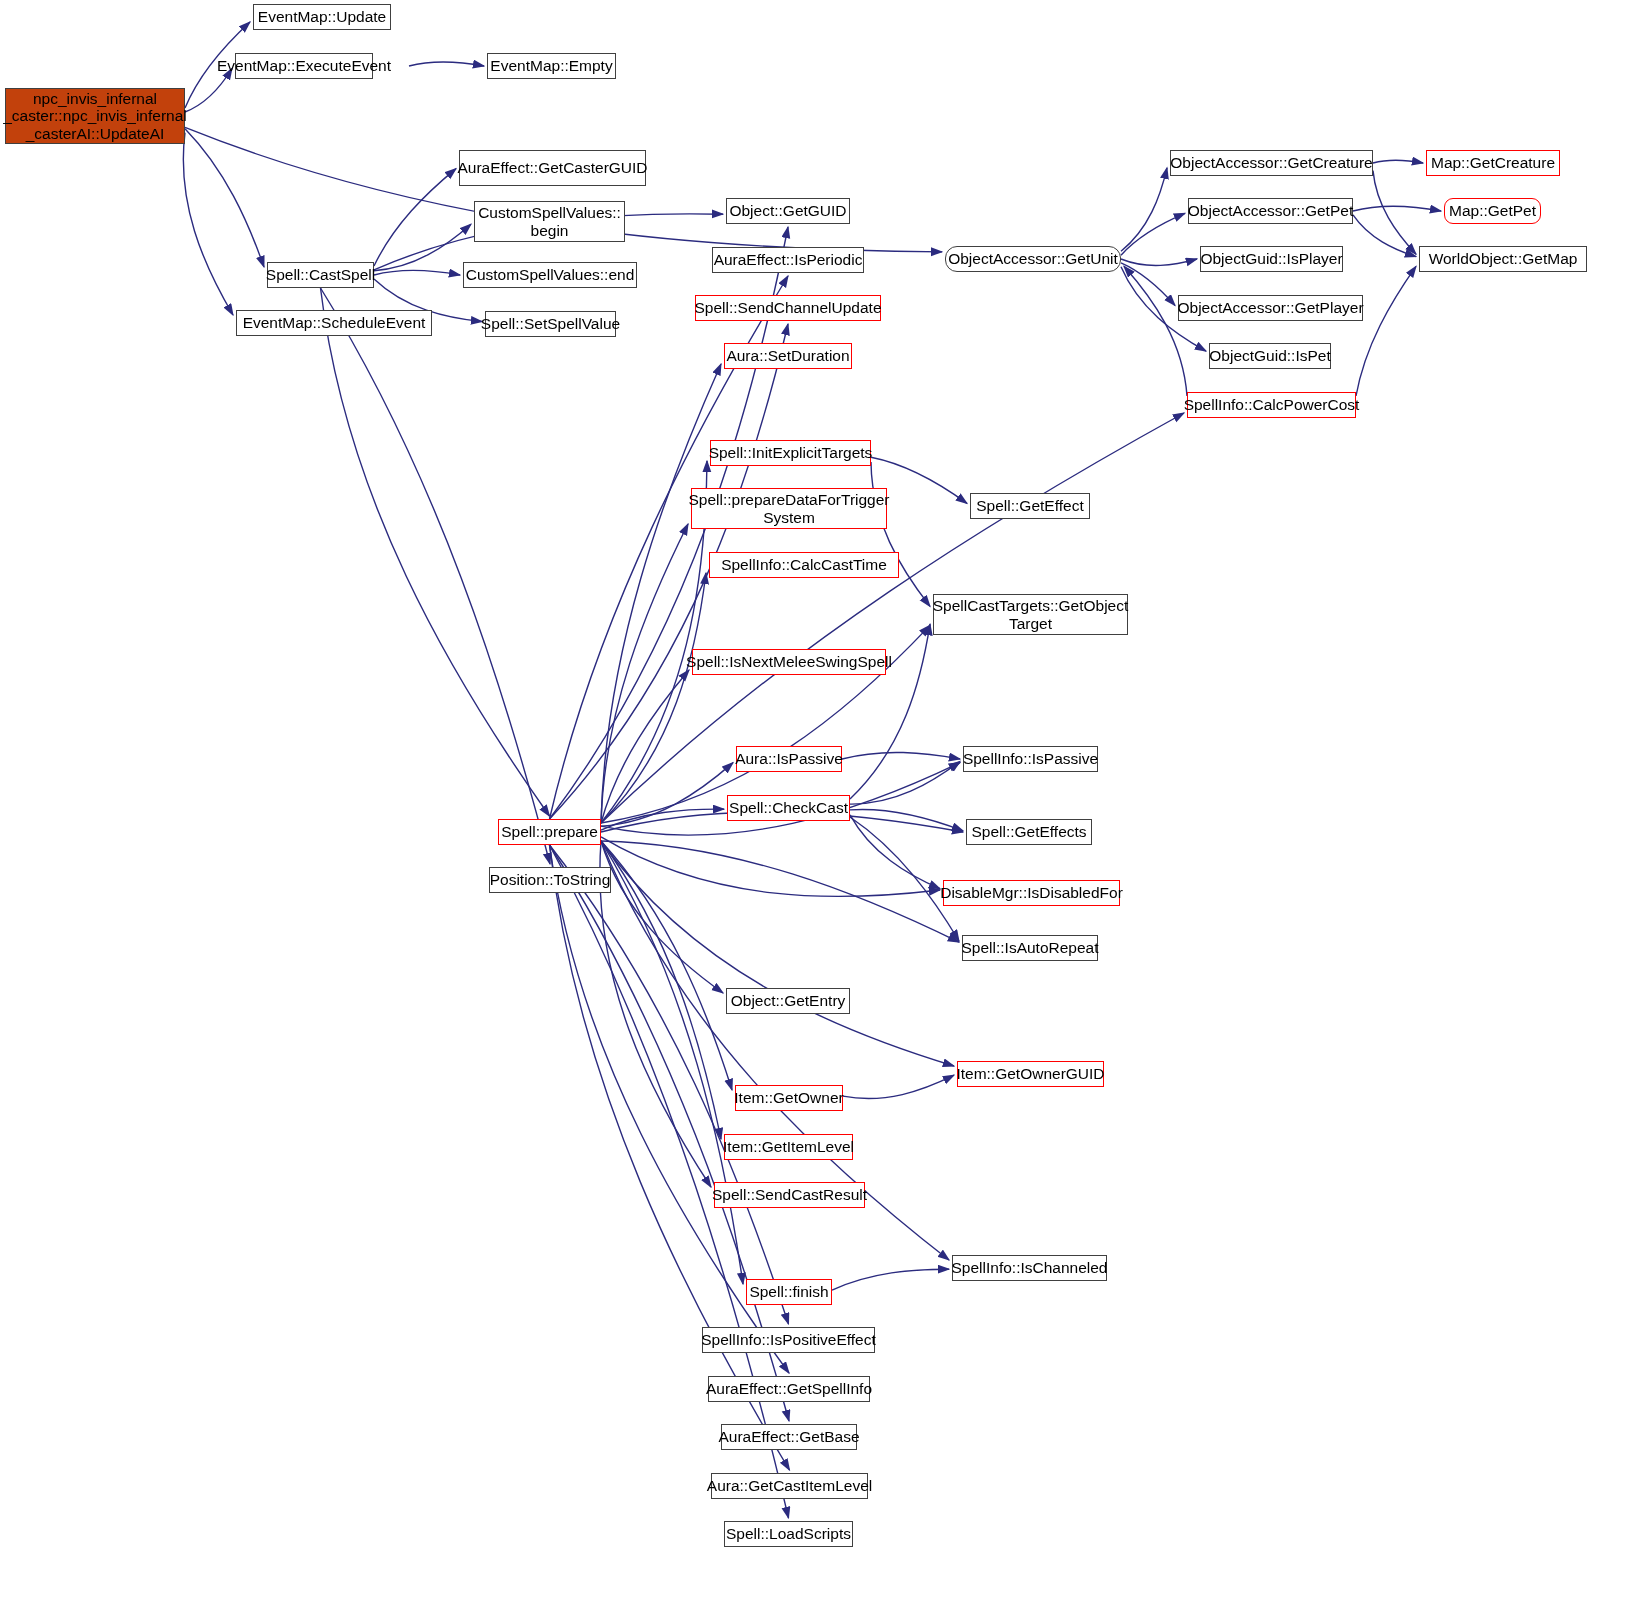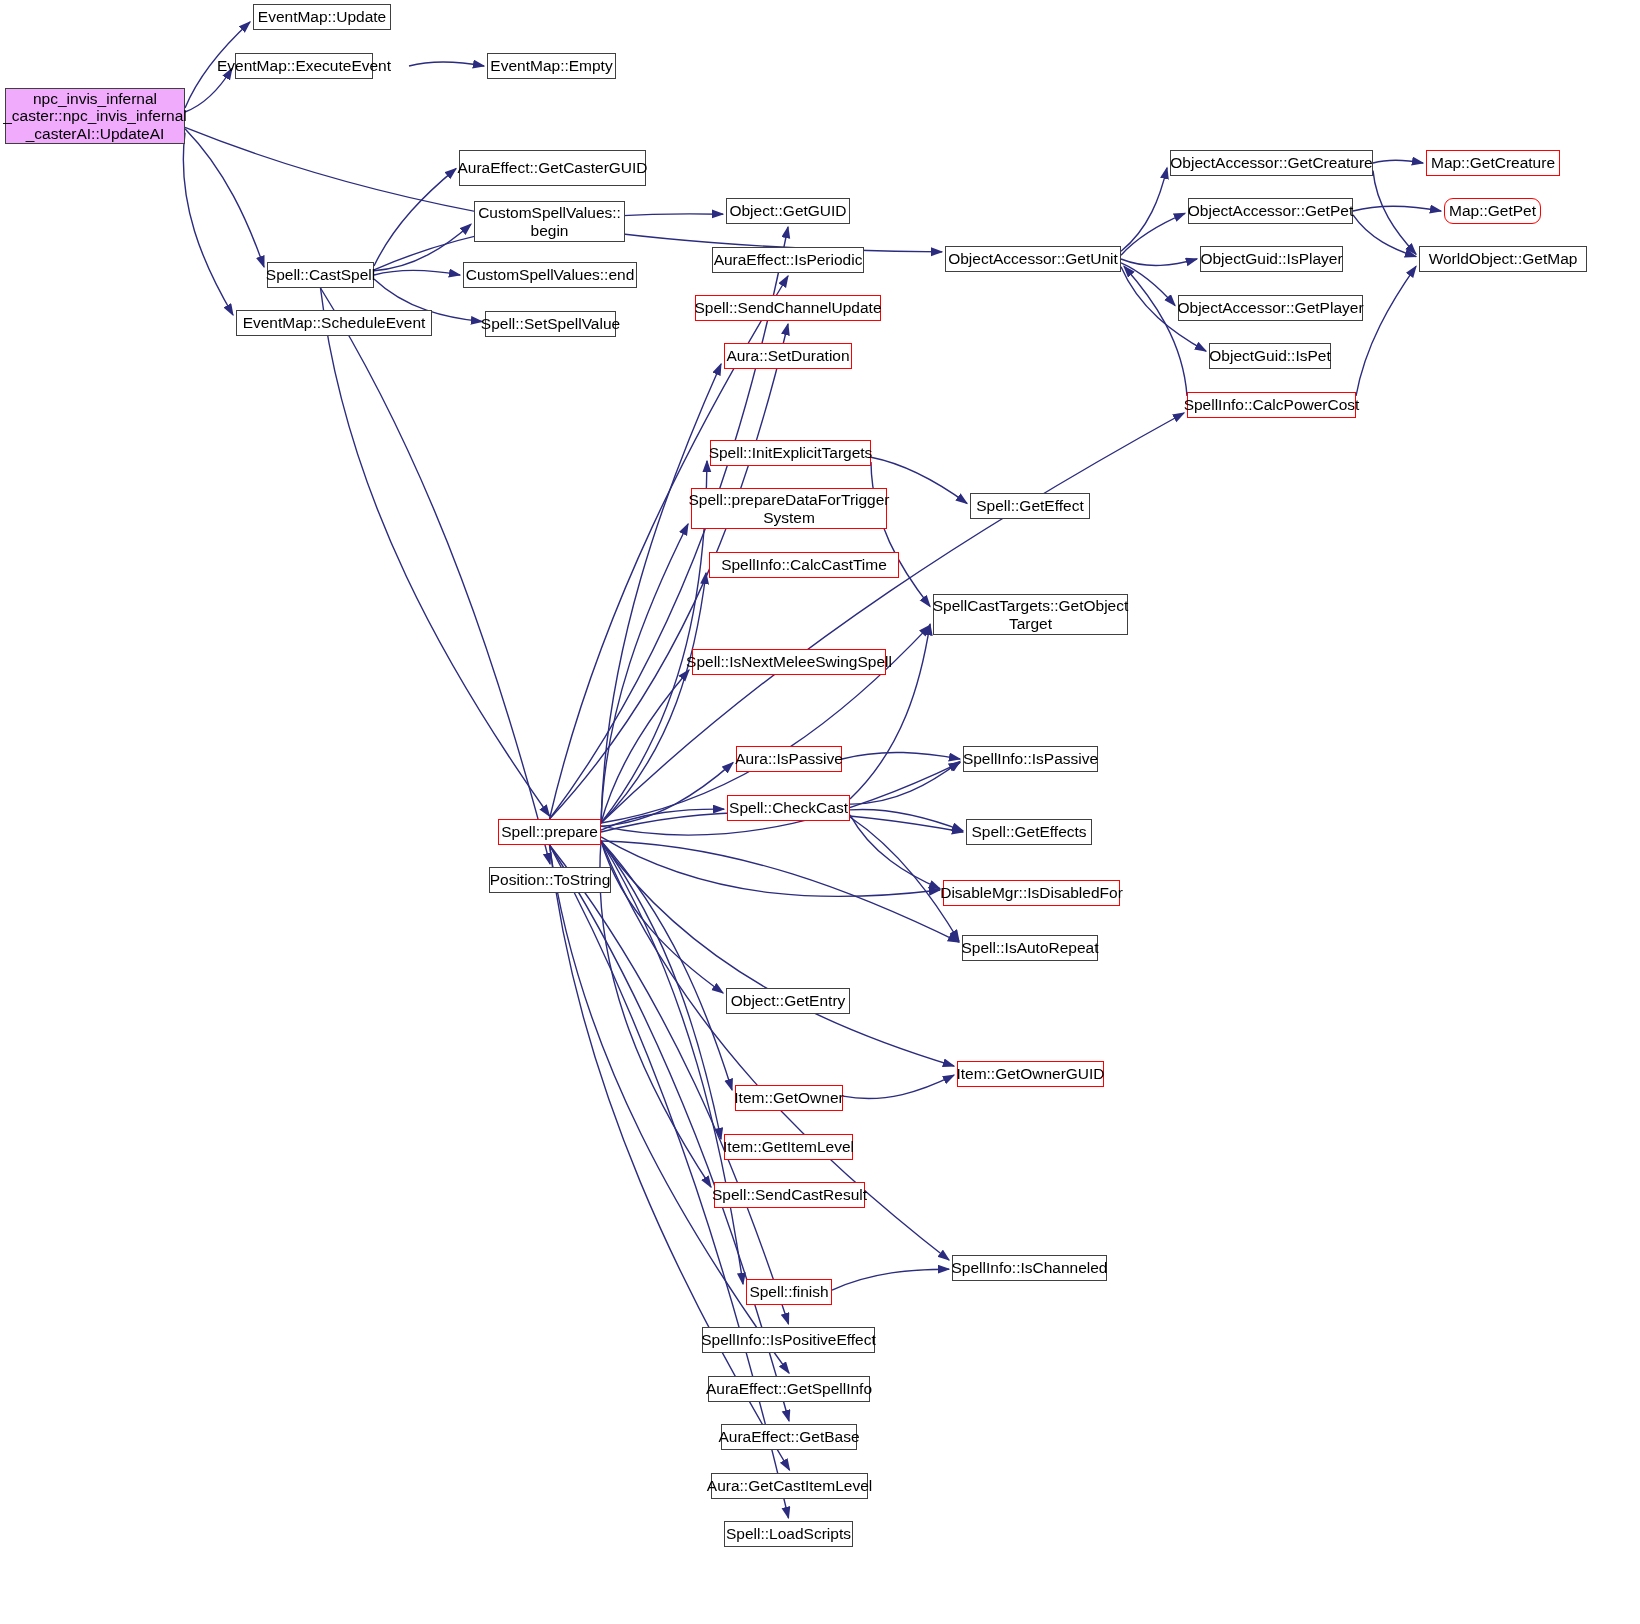--- a/index.html
+++ b/index.html
@@ -4,21 +4,21 @@
 <style>
   html,body{margin:0;padding:0;background:#ffffff;}
   body{font-family:"Liberation Sans", sans-serif;}
   #canvas{position:relative;width:1640px;height:1624px;background:#ffffff;overflow:hidden;}
   svg#edges{position:absolute;left:0;top:0;width:1640px;height:1624px;}
   .node{position:absolute;box-sizing:border-box;background:#ffffff;
         display:flex;align-items:center;justify-content:center;text-align:center;
         font-size:15.5px;line-height:1.12;color:#000000;white-space:pre-line;
         border:1px solid #404040;}
   .node.red{border:1px solid #ff0000;}
-  .node.root{background:#f0abfc;border:1px solid #404040;}
+  .node.root{background:#c2410c;border:1px solid #404040;}
   .node .lbl{display:block;padding:0 5px;}
 </style>
 </head>
 <body>
 
 <div id="canvas">
   <svg id="edges" xmlns="http://www.w3.org/2000/svg">
     <defs>
       <marker id="arrow" markerWidth="9" markerHeight="9" refX="8" refY="3.2" orient="auto" markerUnits="strokeWidth">
         <path d="M0,0 L9,3.2 L0,6.4 z" fill="#2b2b7f"></path>
@@ -119,21 +119,21 @@
       <div class="node" style="left: 726px; top: 988px; width: 124px; height: 26px;"><span class="lbl">Object::GetEntry</span></div>
       <div class="node red" style="left: 735px; top: 1085px; width: 108px; height: 26px;"><span class="lbl">Item::GetOwner</span></div>
       <div class="node red" style="left: 724px; top: 1134px; width: 129px; height: 26px;"><span class="lbl">Item::GetItemLevel</span></div>
       <div class="node red" style="left: 714px; top: 1182px; width: 151px; height: 26px;"><span class="lbl">Spell::SendCastResult</span></div>
       <div class="node red" style="left: 746px; top: 1279px; width: 86px; height: 26px;"><span class="lbl">Spell::finish</span></div>
       <div class="node" style="left: 702px; top: 1327px; width: 173px; height: 26px;"><span class="lbl">SpellInfo::IsPositiveEffect</span></div>
       <div class="node" style="left: 708px; top: 1376px; width: 162px; height: 26px;"><span class="lbl">AuraEffect::GetSpellInfo</span></div>
       <div class="node" style="left: 721px; top: 1424px; width: 136px; height: 26px;"><span class="lbl">AuraEffect::GetBase</span></div>
       <div class="node" style="left: 711px; top: 1473px; width: 157px; height: 26px;"><span class="lbl">Aura::GetCastItemLevel</span></div>
       <div class="node" style="left: 724px; top: 1521px; width: 129px; height: 26px;"><span class="lbl">Spell::LoadScripts</span></div>
-      <div class="node" style="left: 945px; top: 246px; width: 176px; height: 26px;"><span class="lbl">ObjectAccessor::GetUnit</span></div>
+      <div class="node" style="left: 945px; top: 246px; width: 176px; height: 26px; border-radius: 12px;"><span class="lbl">ObjectAccessor::GetUnit</span></div>
       <div class="node" style="left: 1170px; top: 150px; width: 203px; height: 26px;"><span class="lbl">ObjectAccessor::GetCreature</span></div>
       <div class="node" style="left: 1188px; top: 198px; width: 165px; height: 26px;"><span class="lbl">ObjectAccessor::GetPet</span></div>
       <div class="node" style="left: 1200px; top: 246px; width: 143px; height: 26px;"><span class="lbl">ObjectGuid::IsPlayer</span></div>
       <div class="node" style="left: 1178px; top: 295px; width: 185px; height: 26px;"><span class="lbl">ObjectAccessor::GetPlayer</span></div>
       <div class="node" style="left: 1209px; top: 343px; width: 122px; height: 26px;"><span class="lbl">ObjectGuid::IsPet</span></div>
       <div class="node red" style="left: 1426px; top: 150px; width: 134px; height: 26px;"><span class="lbl">Map::GetCreature</span></div>
       <div class="node red" style="left: 1444px; top: 198px; width: 97px; height: 26px; border-radius: 9px;"><span class="lbl">Map::GetPet</span></div>
       <div class="node" style="left: 1419px; top: 246px; width: 168px; height: 26px;"><span class="lbl">WorldObject::GetMap</span></div>
       <div class="node red" style="left: 1187px; top: 392px; width: 169px; height: 26px;"><span class="lbl">SpellInfo::CalcPowerCost</span></div>
       <div class="node" style="left: 970px; top: 493px; width: 120px; height: 26px;"><span class="lbl">Spell::GetEffect</span></div>

